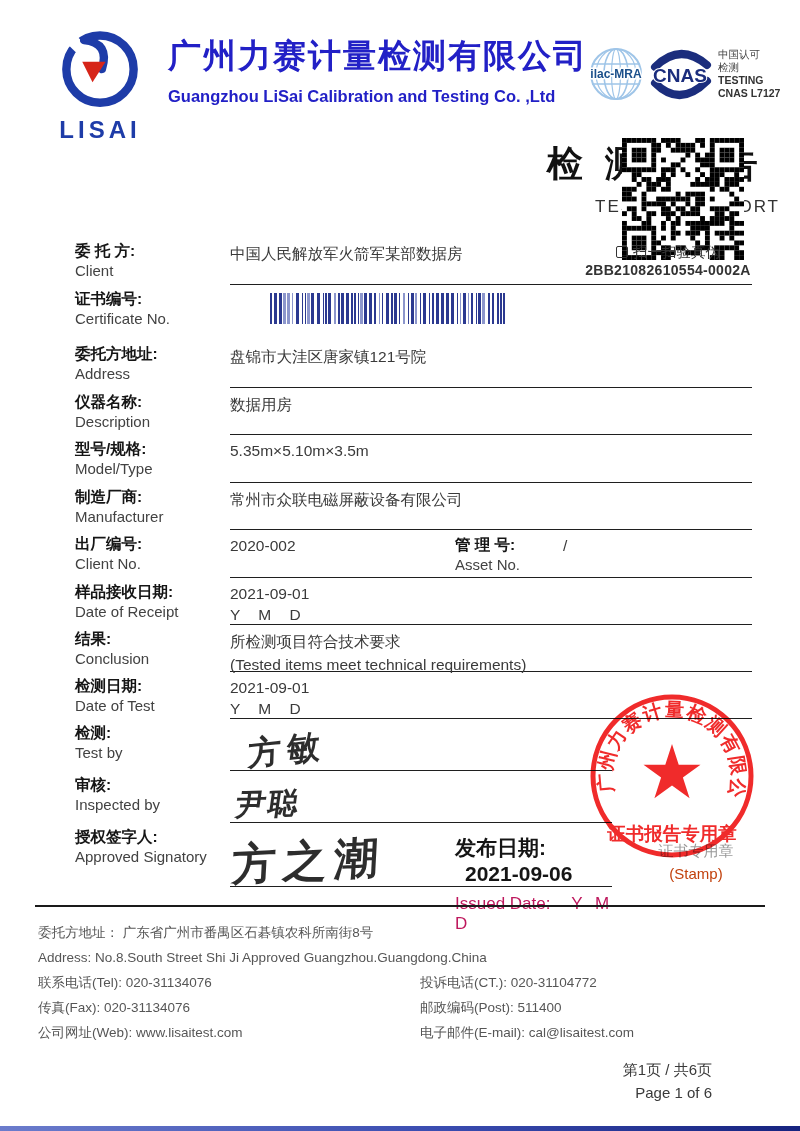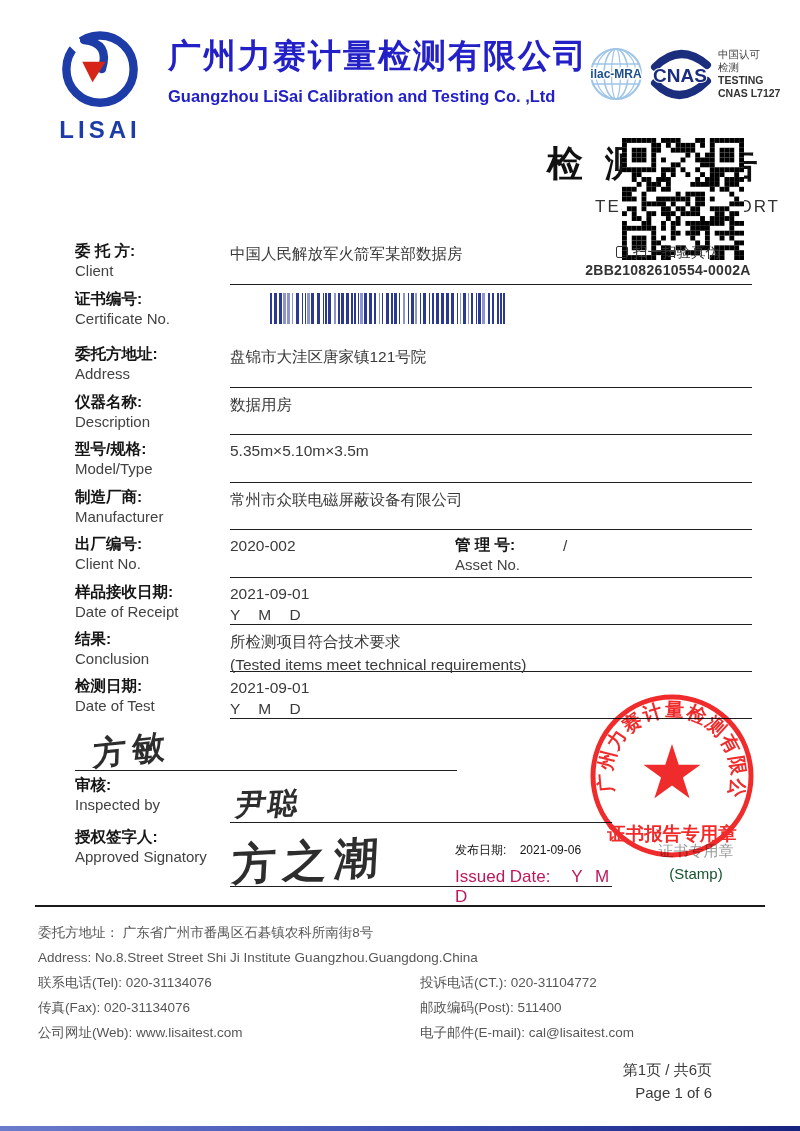--- a/index.html
+++ b/index.html
@@ -46,27 +46,27 @@
   .inner-lbl .en{font-size:15px;color:#424242;line-height:20px;}
   .slash{margin-left:18px;}
   .sigrow .val{flex:0 0 382px;max-width:382px;}
   .sig-name{display:inline-block;color:#1c1c1c;transform:rotate(-6deg) skewX(-8deg);font-weight:600;opacity:.92;}
   .sig-test{font-size:33px;margin:2px 0 0 18px;letter-spacing:6px;}
   .sig-insp{font-size:30px;margin:6px 0 0 6px;letter-spacing:2px;transform:rotate(-2deg) skewX(-10deg);}
   .approved-val{display:flex;}
   .approved-val .sigbox{flex:0 0 225px;}
   .sig-appr{font-size:44px;margin:2px 0 0 2px;letter-spacing:7px;transform:rotate(-3deg) skewX(-6deg);}
   .issued{flex:1;padding-top:4px;}
-  .issued-cn{font-size:12px;font-weight:normal;color:#151515;margin-top:8px;}
+  .issued-cn{font-size:21px;font-weight:bold;color:#151515;}
   .issued-cn .dt{margin-left:10px;}
   .issued-en{font-size:17px;color:#be185d;margin-top:8px;}
   .issued-en .ymd2{word-spacing:8px;margin-left:16px;}
   .stamp-hint{position:absolute;left:636px;top:842px;width:120px;text-align:center;}
   .stamp-hint .g1{color:#9a9a9a;font-size:15px;}
-  .stamp-hint .g2{color:#14532d;font-size:15px;margin-top:4px;}
+  .stamp-hint .g2{color:#c2410c;font-size:15px;margin-top:4px;}
   
   .stamp-main{position:absolute;left:582px;top:688px;pointer-events:none;mix-blend-mode:multiply;opacity:.88;}
   .stamp-edge{position:absolute;left:727px;top:362px;width:73px;height:180px;overflow:hidden;pointer-events:none;mix-blend-mode:multiply;opacity:.85;}
   
   .sep{position:absolute;left:35px;right:35px;top:905px;border-top:2px solid #1a1a1a;}
   .footer{position:absolute;left:38px;top:916px;right:38px;font-size:13.5px;color:#565656;}
   .footer .fl{margin-top:8px;line-height:17px;}
   .fcols{display:flex;margin-top:2px;}
   .fcol-l{flex:0 0 382px;}
   .fcol-r{flex:1;}
@@ -618,20 +618,24 @@
         <div class="cn">检测日期:</div>
         <div class="en">Date of Test</div>
       </div>
       <div class="val">
         <div>2021-09-01</div>
         <div class="line2 ymd">Y M D</div>
       </div>
     </div>
 
     <div class="row h52 sigrow">
+      <div class="lbl">
+        <div class="cn">检测:</div>
+        <div class="en">Test by</div>
+      </div>
       <div class="val">
         <span class="sig-name sig-test">方敏</span>
       </div>
     </div>
 
     <div class="row h52 sigrow">
       <div class="lbl">
         <div class="cn">审核:</div>
         <div class="en">Inspected by</div>
       </div>
@@ -688,21 +692,21 @@
       </defs>
       <text font-size="14" font-weight="bold" fill="#ee0d0d" letter-spacing="1">
         <textPath href="#arcPath2" startOffset="2">广州力赛计量检测有限公司</textPath>
       </text>
     </svg>
   </div>
 
   <div class="sep"></div>
   <div class="footer">
     <div class="fl">委托方地址： 广东省广州市番禺区石碁镇农科所南街8号</div>
-    <div class="fl">Address:  No.8.Street Street Shi Ji Institute Guangzhou.Guangdong.China</div>
+    <div class="fl">Address:  No.8.South Street Shi Ji Approved Guangzhou.Guangdong.China</div>
     <div class="fcols fl">
       <div class="fcol-l">联系电话(Tel): 020-31134076</div>
       <div class="fcol-r">投诉电话(CT.): 020-31104772</div>
     </div>
     <div class="fcols fl">
       <div class="fcol-l">传真(Fax): 020-31134076</div>
       <div class="fcol-r">邮政编码(Post): 511400</div>
     </div>
     <div class="fcols fl">
       <div class="fcol-l">公司网址(Web): www.lisaitest.com</div>

